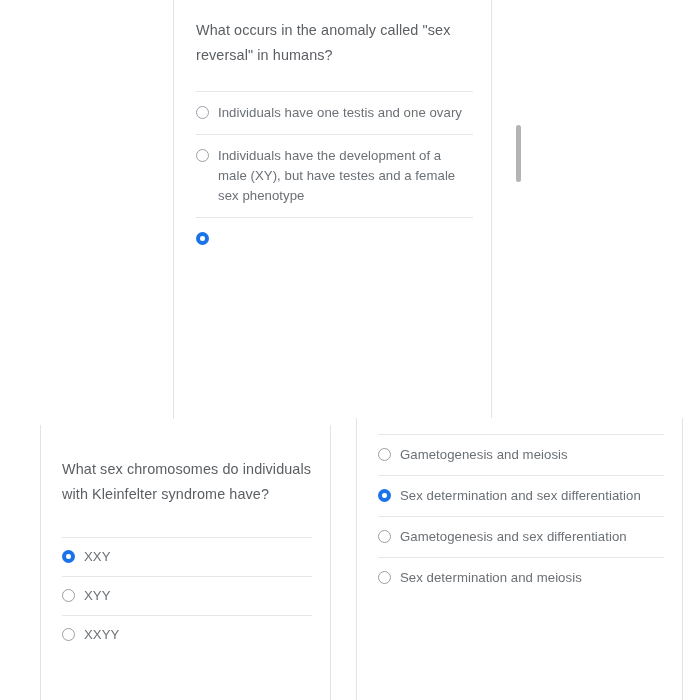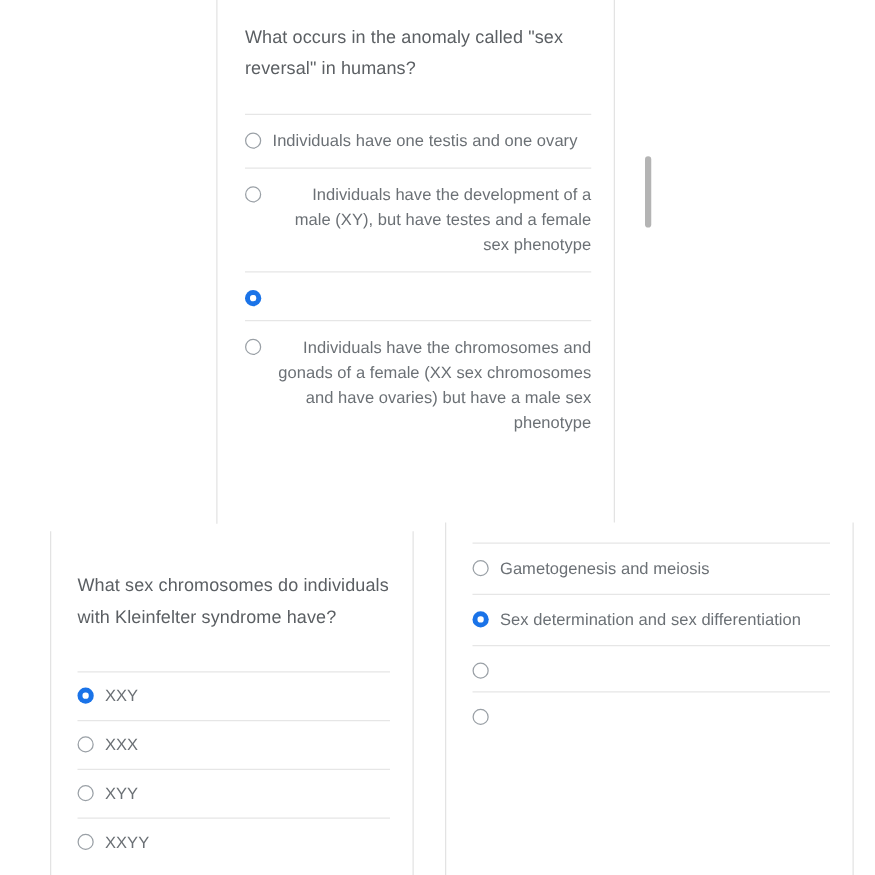--- a/index.html
+++ b/index.html
@@ -80,21 +80,20 @@
     margin-top: -2.25px;
     border-radius: 50%;
     background: #ffffff;
   }
 
   .option-label {
     color: #6b7075;
     font-size: 13.2px;
     line-height: 20px;
     letter-spacing: 0.05px;
-    text-align: right;
   }
 
   
   #card-top {
     left: 173px;
     top: -8px;
     width: 319px;
     height: 427px;
     border-left: 1px solid #e3e3e3;
     border-right: 1px solid #e3e3e3;
@@ -164,46 +163,38 @@
 
       <div class="option">
         <span class="radio"></span>
         <span class="option-label">Individuals have the development of a male (XY), but have testes and a female sex phenotype</span>
       </div>
 
       <div class="option">
         <span class="radio checked"></span>
       </div>
 
-      <div class="option">
-        <span class="radio"></span>
-        <span class="option-label">Individuals have the chromosomes and gonads of a female (XX sex chromosomes and have ovaries) but have a male sex phenotype</span>
-      </div>
 
     </div>
   </div>
 </div>
 
 <div class="scrollbar-track"></div>
 <div class="scrollbar-thumb"></div>
 
 <div class="card" id="card-bottom-left">
   <div class="card-inner">
     <div class="question">What sex chromosomes do individuals with Kleinfelter syndrome have?</div>
     <div class="options">
 
       <div class="option first">
         <span class="radio checked"></span>
         <span class="option-label">XXY</span>
       </div>
 
-      <div class="option">
-        <span class="radio"></span>
-        <span class="option-label">XXX</span>
-      </div>
 
       <div class="option">
         <span class="radio"></span>
         <span class="option-label">XYY</span>
       </div>
 
       <div class="option">
         <span class="radio"></span>
         <span class="option-label">XXYY</span>
       </div>
@@ -221,21 +212,23 @@
         <span class="option-label">Gametogenesis and meiosis</span>
       </div>
 
       <div class="option">
         <span class="radio checked"></span>
         <span class="option-label">Sex determination and sex differentiation</span>
       </div>
 
       <div class="option">
         <span class="radio"></span>
-      </div>
-
-      <div class="option">
-        <span class="radio"></span>
+        <span class="option-label">Gametogenesis and sex differentiation</span>
+      </div>
+
+      <div class="option">
+        <span class="radio"></span>
+        <span class="option-label">Sex determination and meiosis</span>
       </div>
 
     </div>
   </div>
 </div>
 
 </body></html>

